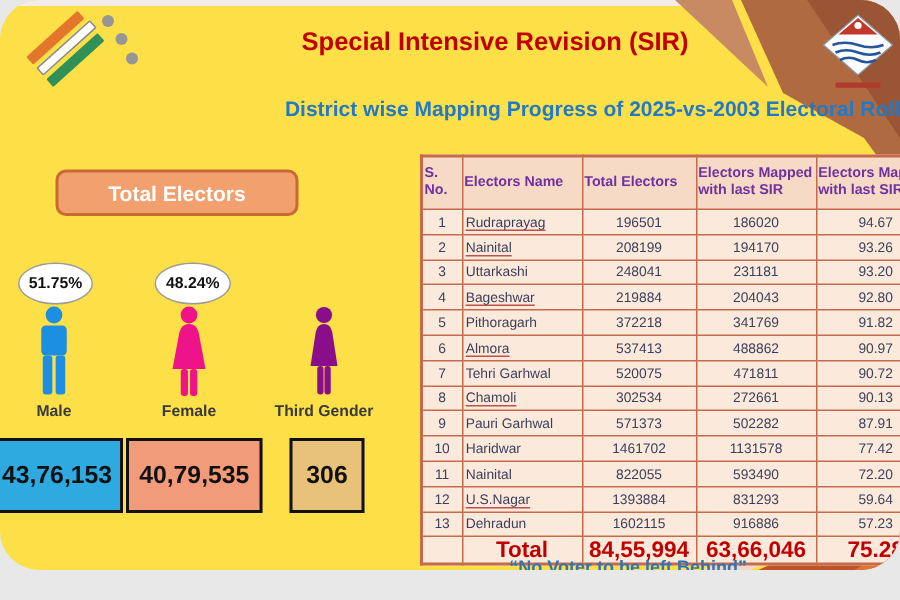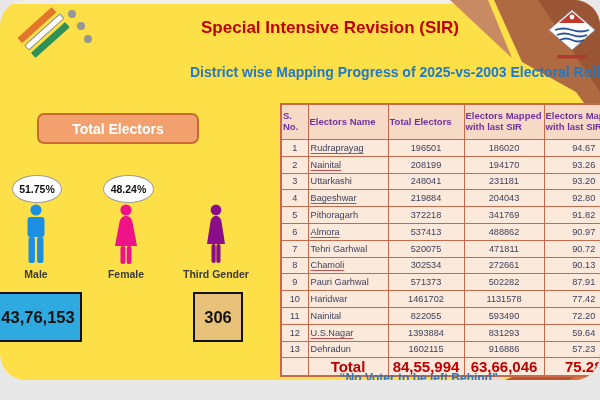--- a/index.html
+++ b/index.html
@@ -123,20 +123,23 @@
     <rect x="8.5" y="40" width="4.2" height="19" rx="2" fill="var(--third-icon,#8a0d8a)"></rect>
     <rect x="13.3" y="40" width="4.2" height="19" rx="2" fill="var(--third-icon,#8a0d8a)"></rect>
   </svg>
 
   <div class="abs gender-label" style="left:16px;width:40px;">Male</div>
   <div class="abs gender-label" style="left:101px;width:50px;">Female</div>
   <div class="abs gender-label" style="left:181px;width:70px;">Third Gender</div>
 
   <div class="abs count-box" style="left:-6px;width:84px;background:var(--male-box,#2faae0);">
     <span>43,76,153</span>
+  </div>
+  <div class="abs count-box" style="left:84px;width:87px;background:var(--female-box,#f29b7b);">
+    <span>40,79,535</span>
   </div>
   <div class="abs count-box" style="left:193px;width:46px;background:var(--third-box,#e9c279);">
     <span>306</span>
   </div>
 
   <div class="abs table-wrap">
     <table class="map">
       <colgroup>
           <col class="w1">
           <col class="w2">

